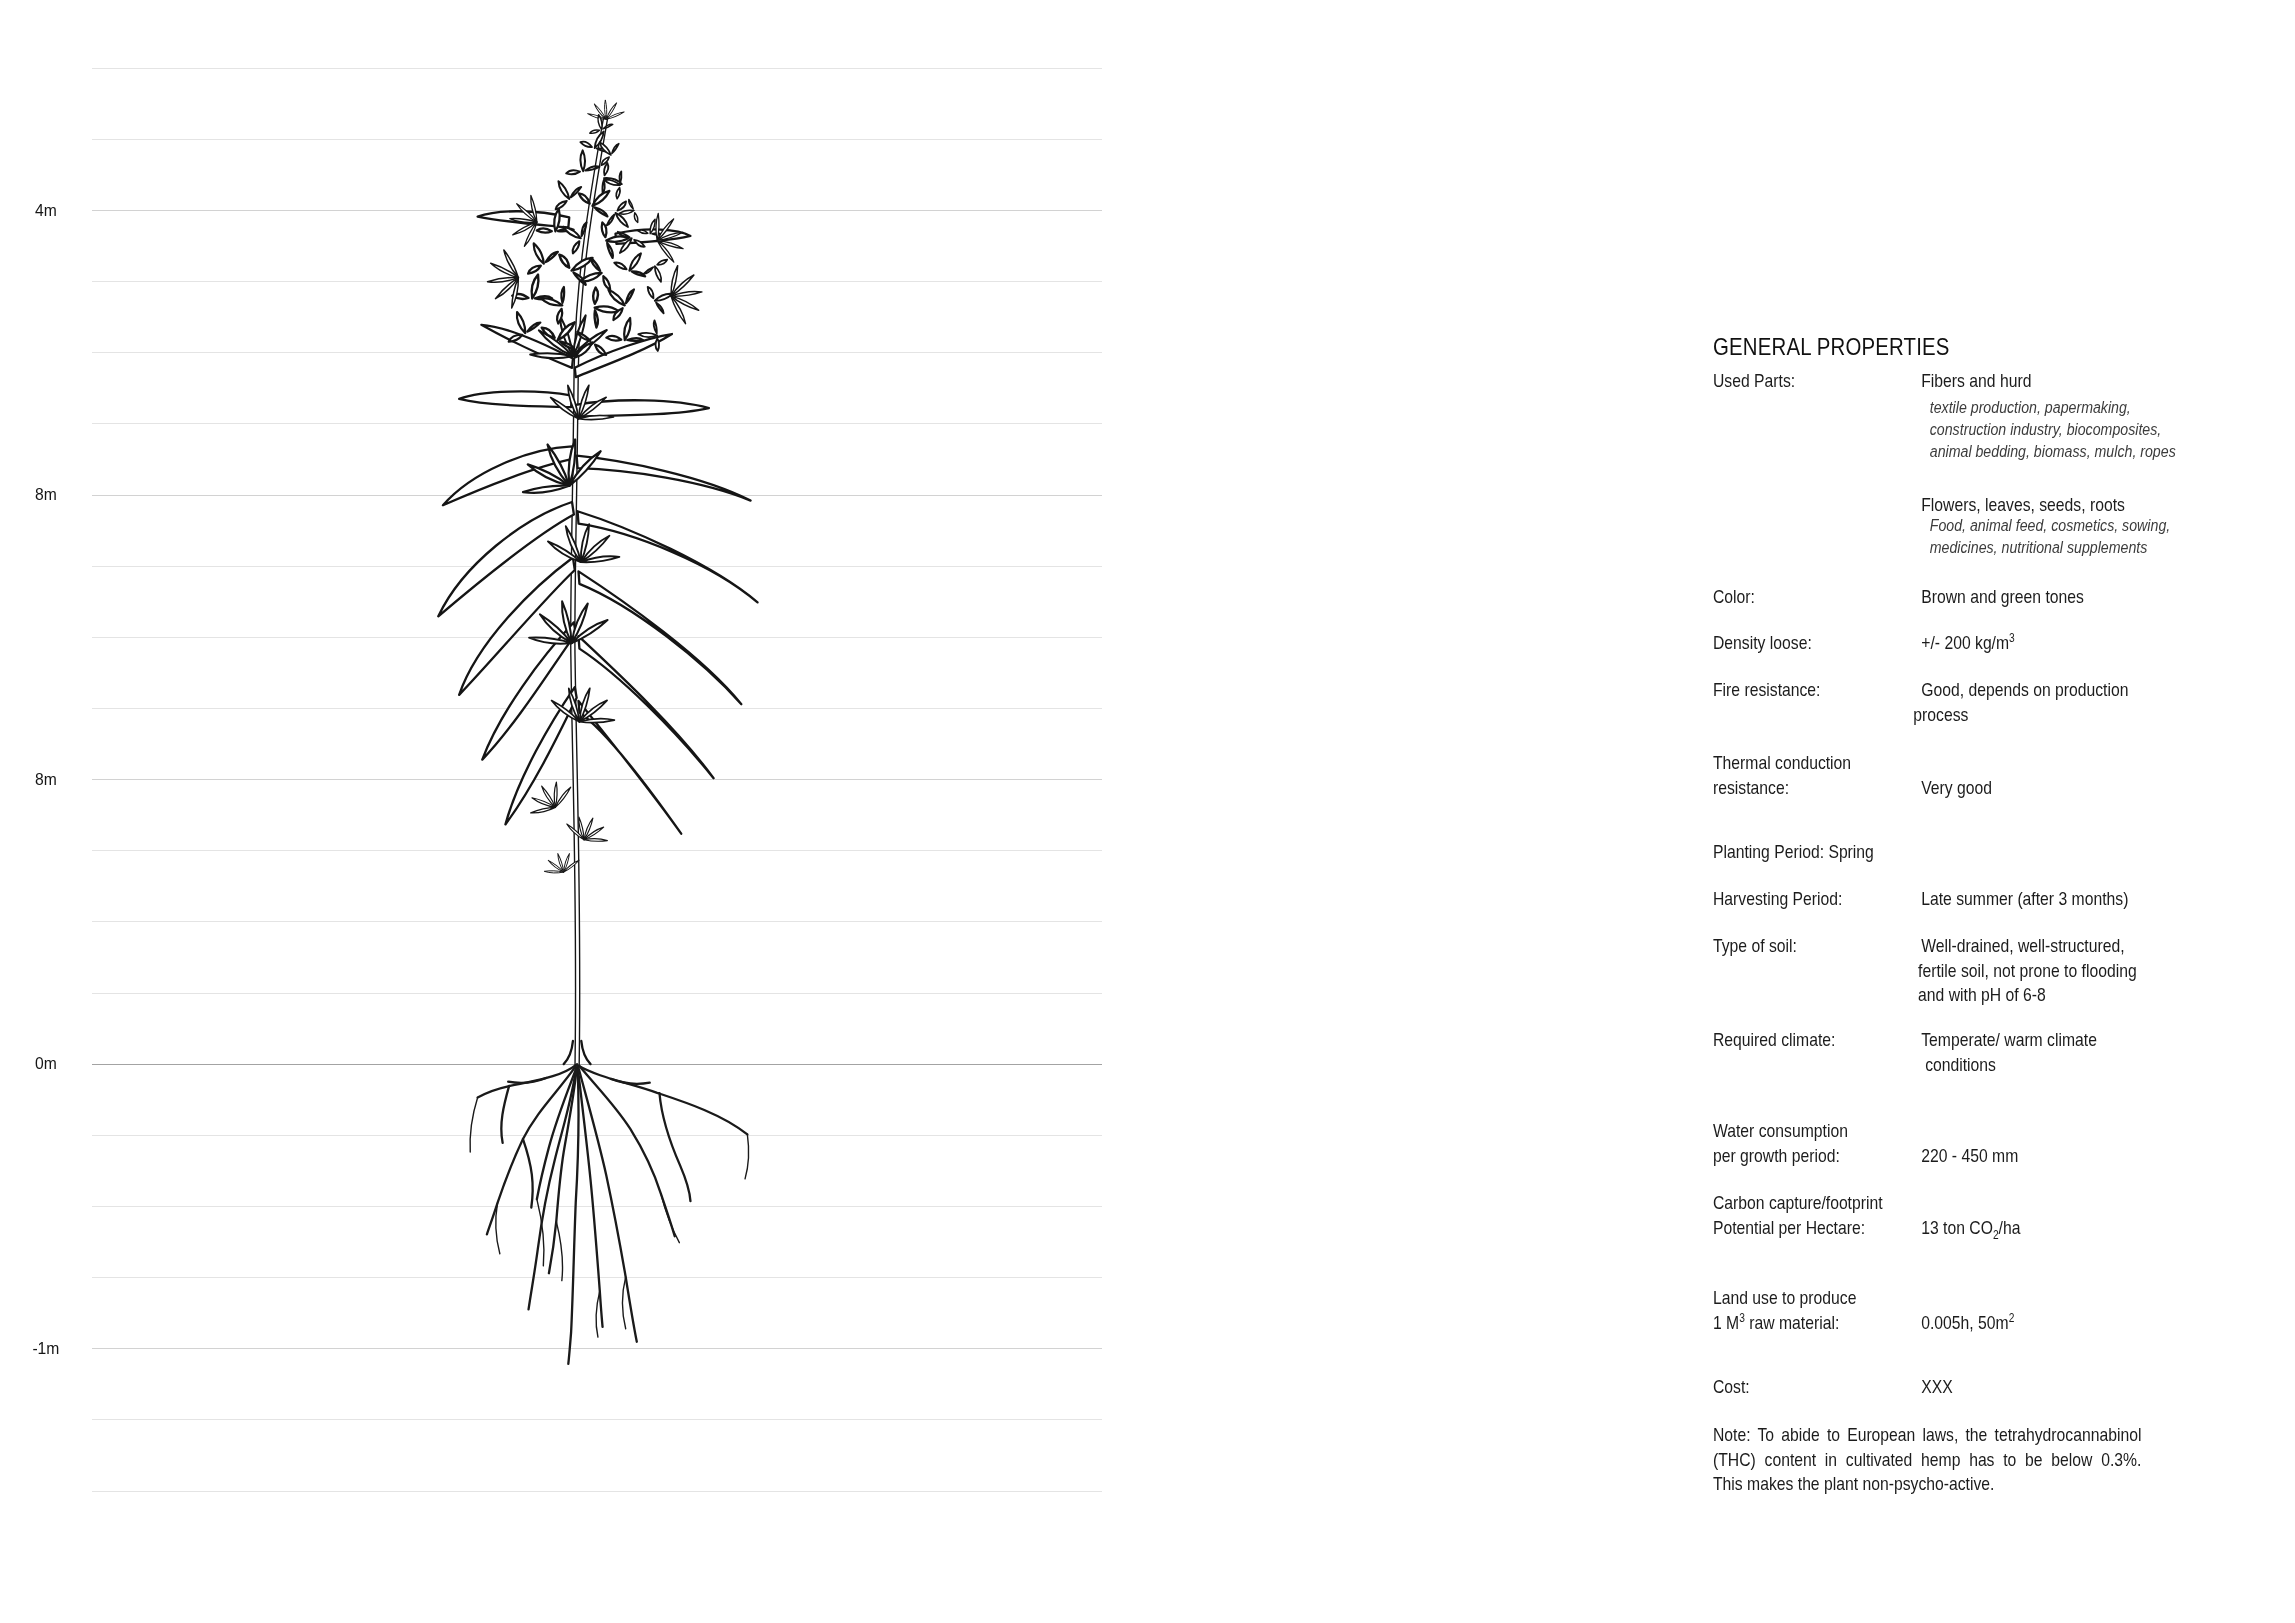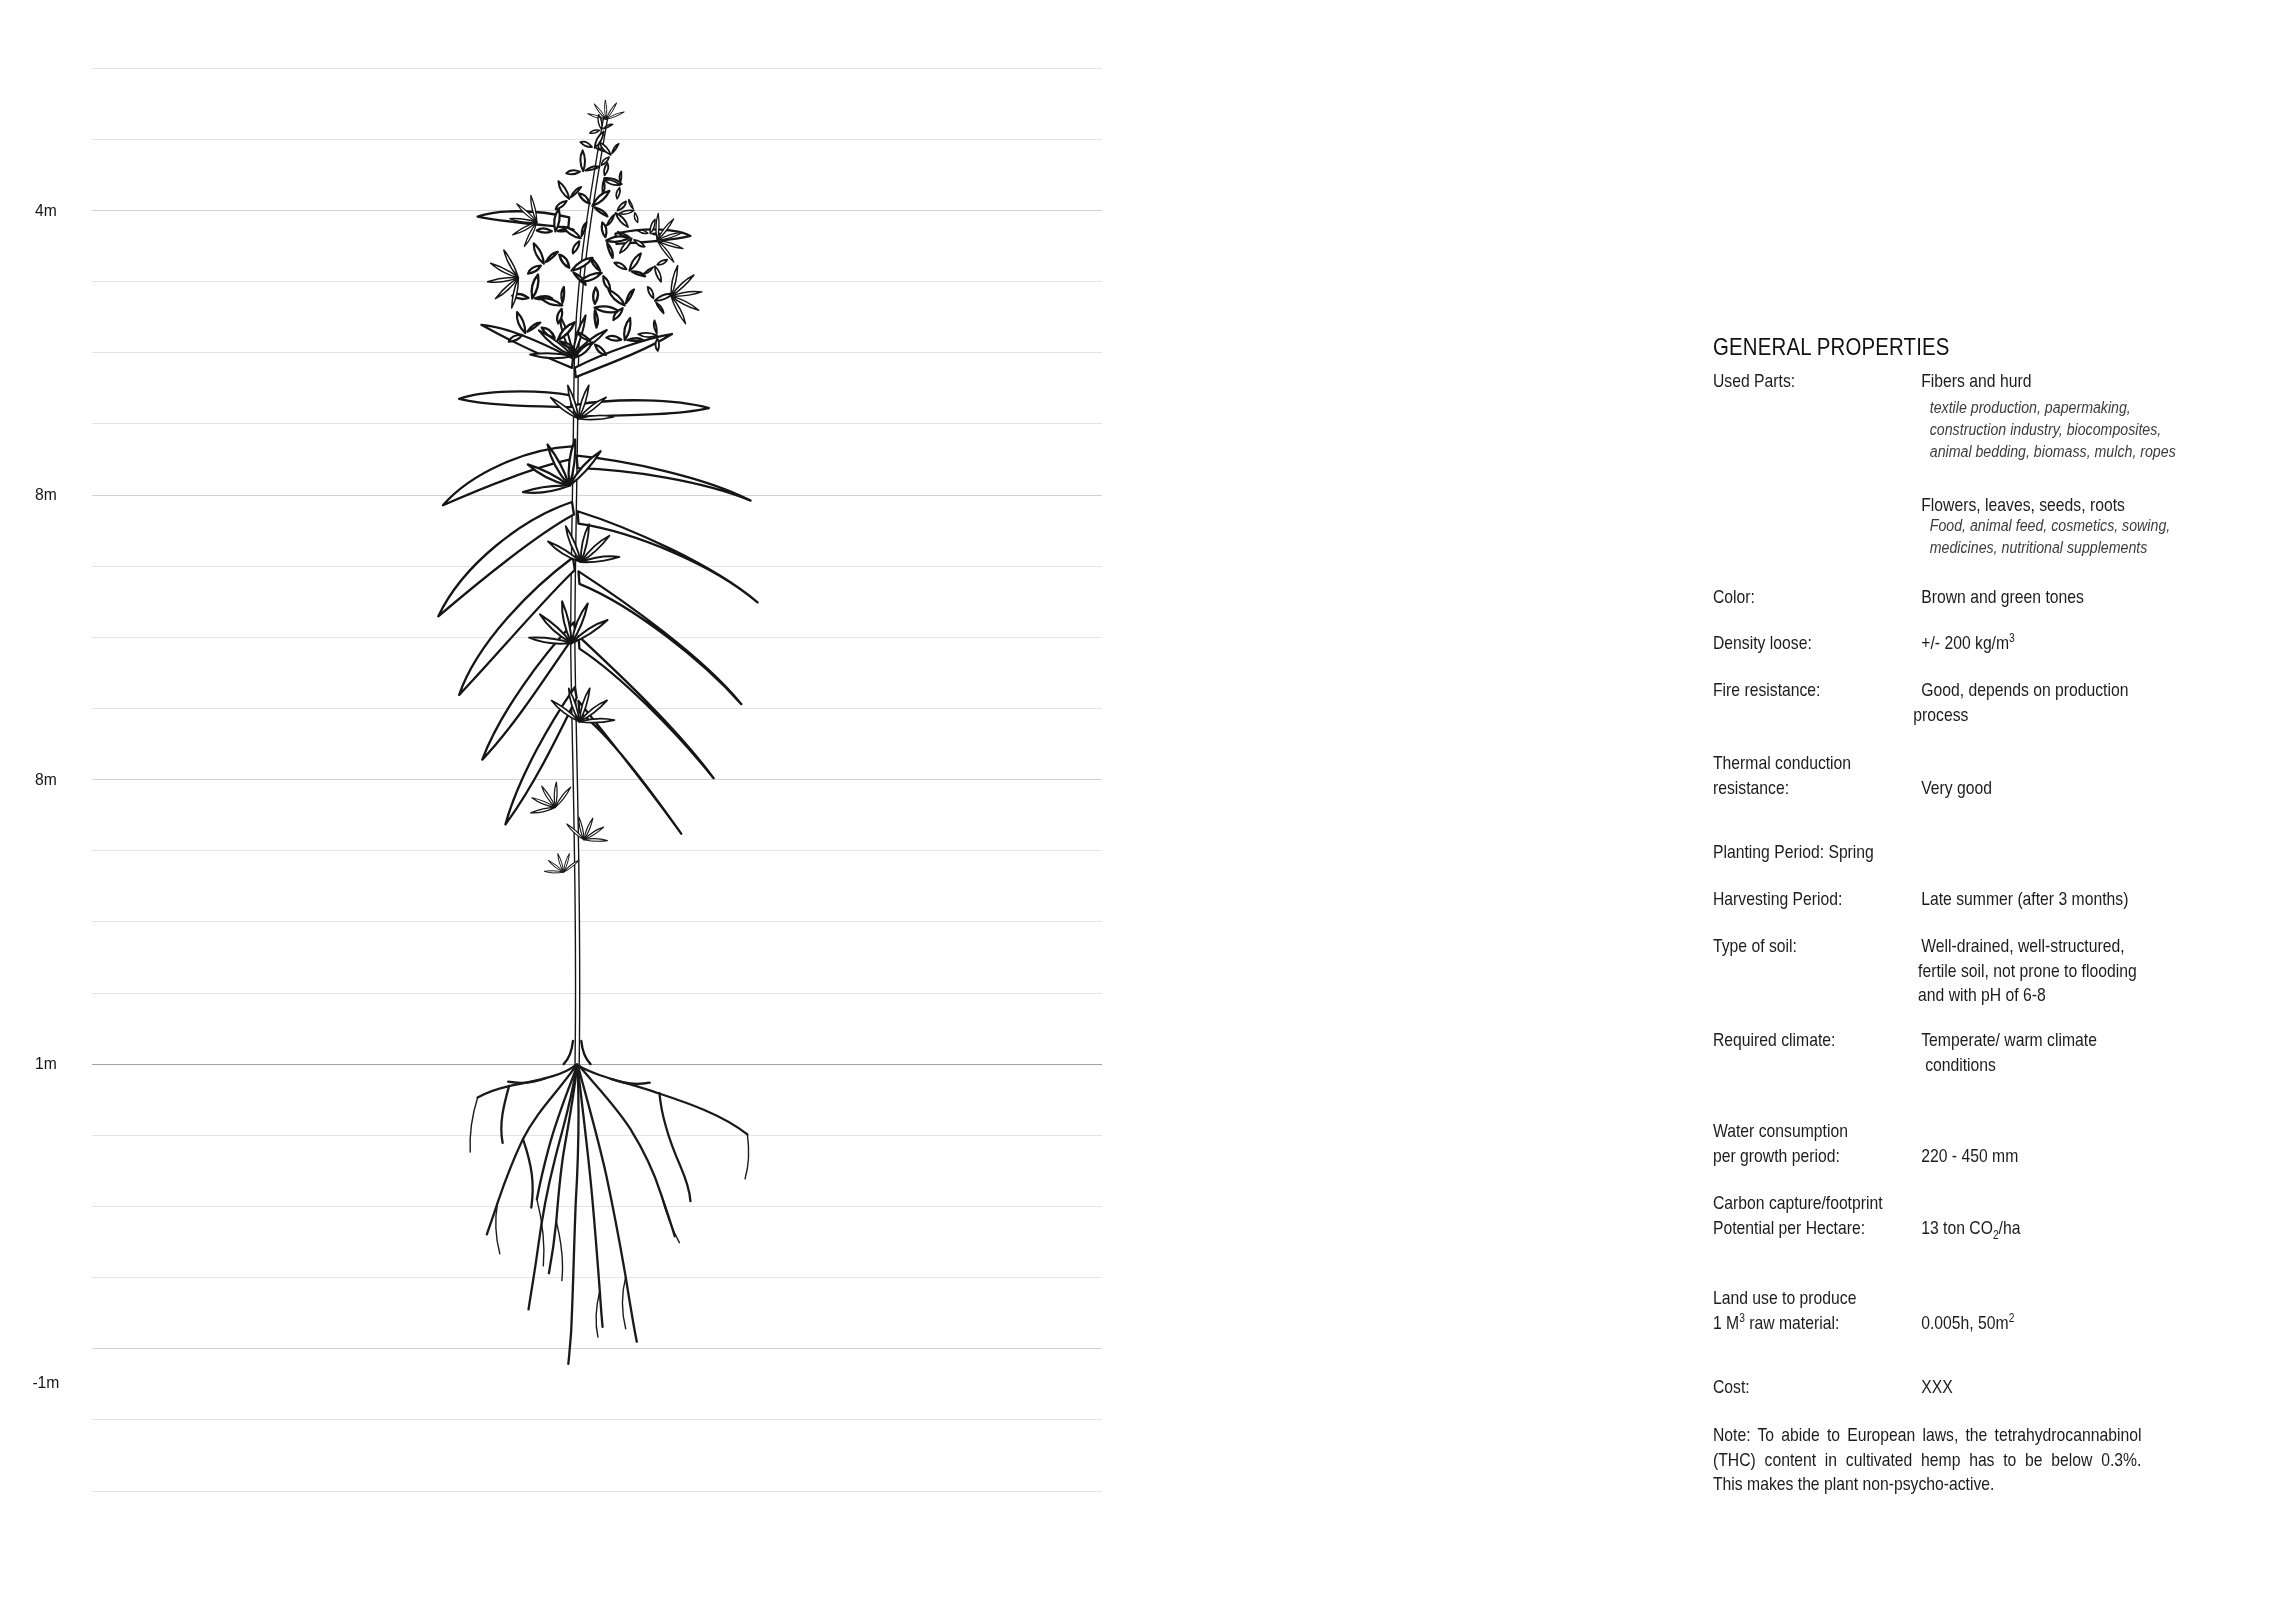--- a/index.html
+++ b/index.html
@@ -73,22 +73,22 @@
     <div class="gridline" style="top: 1206px; background: rgb(228, 228, 228);"></div>
     <div class="gridline" style="top: 1277px; background: rgb(228, 228, 228);"></div>
     <div class="gridline major" style="top: 1348px; background: rgb(210, 210, 210);"></div>
     <div class="gridline" style="top: 1419px; background: rgb(228, 228, 228);"></div>
     <div class="gridline" style="top: 1491px; background: rgb(228, 228, 228);"></div>
   </div>
 
 <div class="tick" style="top: 199px;">4m</div>
 <div class="tick" style="top: 483px;">8m</div>
 <div class="tick" style="top: 768px;">8m</div>
-<div class="tick" style="top: 1052px;">1m</div>
-<div class="tick" style="top: 1337px; margin-top: 34px;">-1m</div>
+<div class="tick" style="top: 1052px;">0m</div>
+<div class="tick" style="top: 1337px;">-1m</div>
 
 <svg id="plant" viewBox="0 0 2500 3508" xmlns="http://www.w3.org/2000/svg">
   <defs>
     <g id="leafblade">
       <path class="budshape" d="M0,0 C-8,-28 -10,-58 -4,-84 C2,-58 4,-28 0,0 Z"></path>
     </g>
     <g id="leafstar">
       <use href="#leafblade" transform="rotate(-70)"></use>
       <use href="#leafblade" transform="rotate(-35)"></use>
       <use href="#leafblade"></use>

